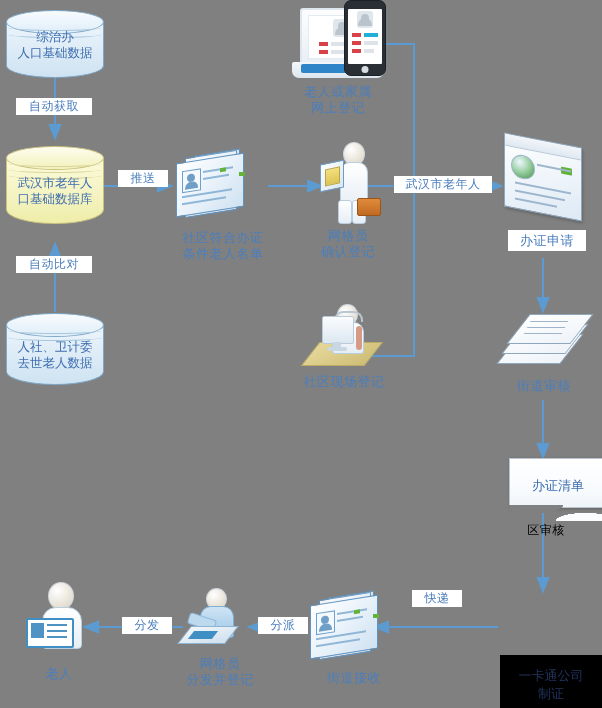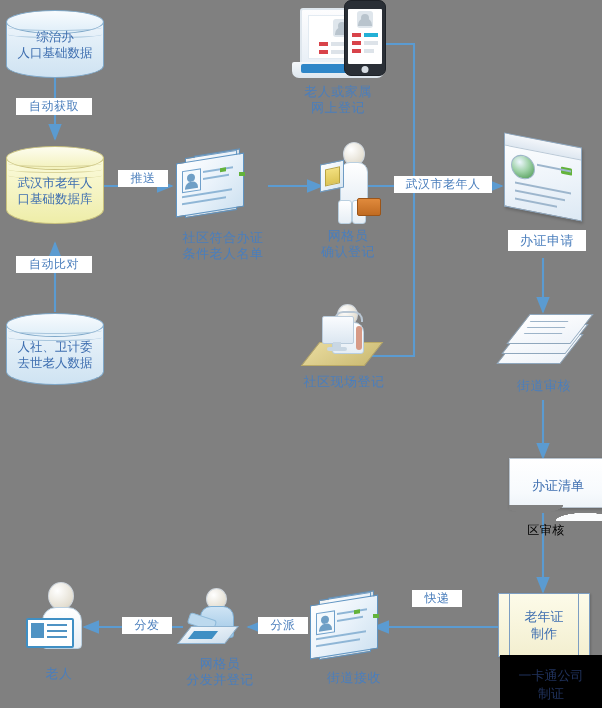--- a/index.html
+++ b/index.html
@@ -311,24 +311,20 @@
     <div class="sl" style="left:16px;top:23px;width:38px;"></div>
   </div>
   <div class="lbl" style="left:500px;top:378px;width:88px;">街道审核</div>
 
   <div class="docwave" style="left:496px;top:458px;width:96px;height:48px;">
     <div class="t">办证清单</div>
     <div class="wave"></div>
   </div>
   <div class="elbl" style="left:512px;top:522px;width:62px;background:transparent;color:#000000;">区审核</div>
 
-  <div class="pdp" style="left:498px;top:593px;width:90px;height:62px;">
-    <span>老年证
-制作</span>
-  </div>
 
   <div class="blackbox" style="left:500px;top:655px;width:102px;height:59px;">
     <span>一卡通公司
 制证</span>
   </div>
 
   <div class="stack" style="left:310px;top:592px;width:92px;height:72px;">
     <i class="s3"></i>
     <i class="s2"></i>
     <i class="s1"></i>

